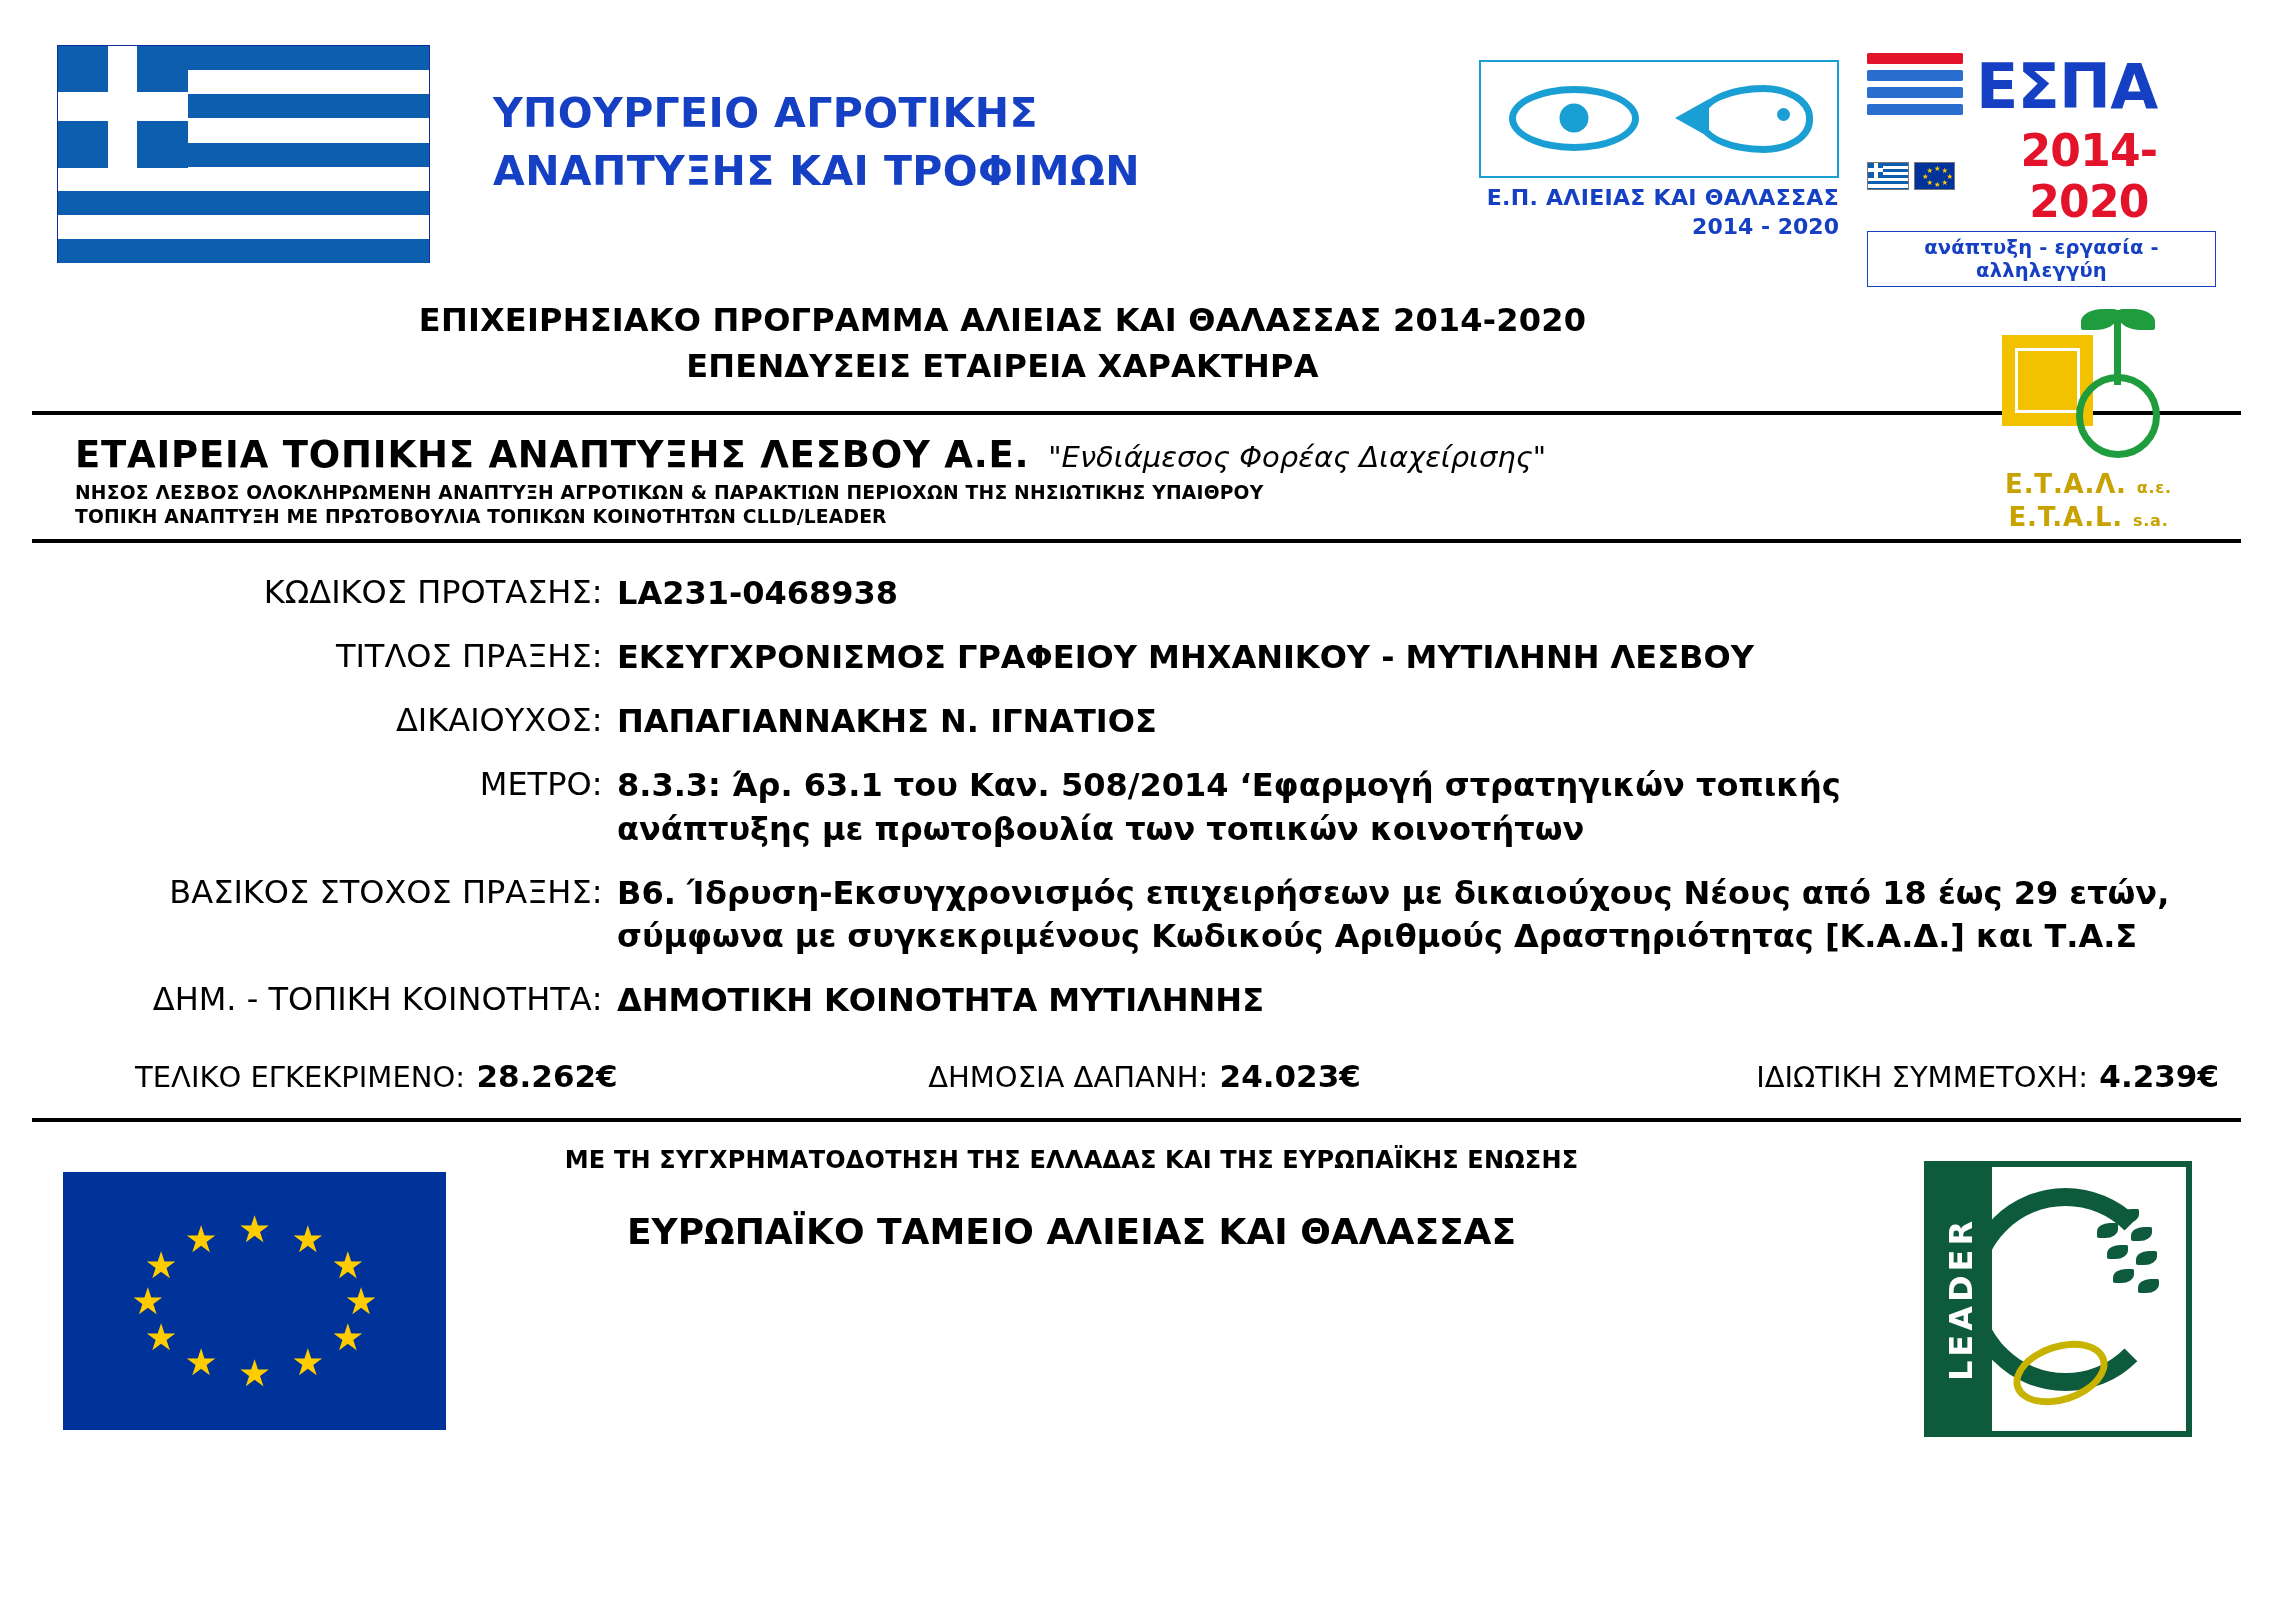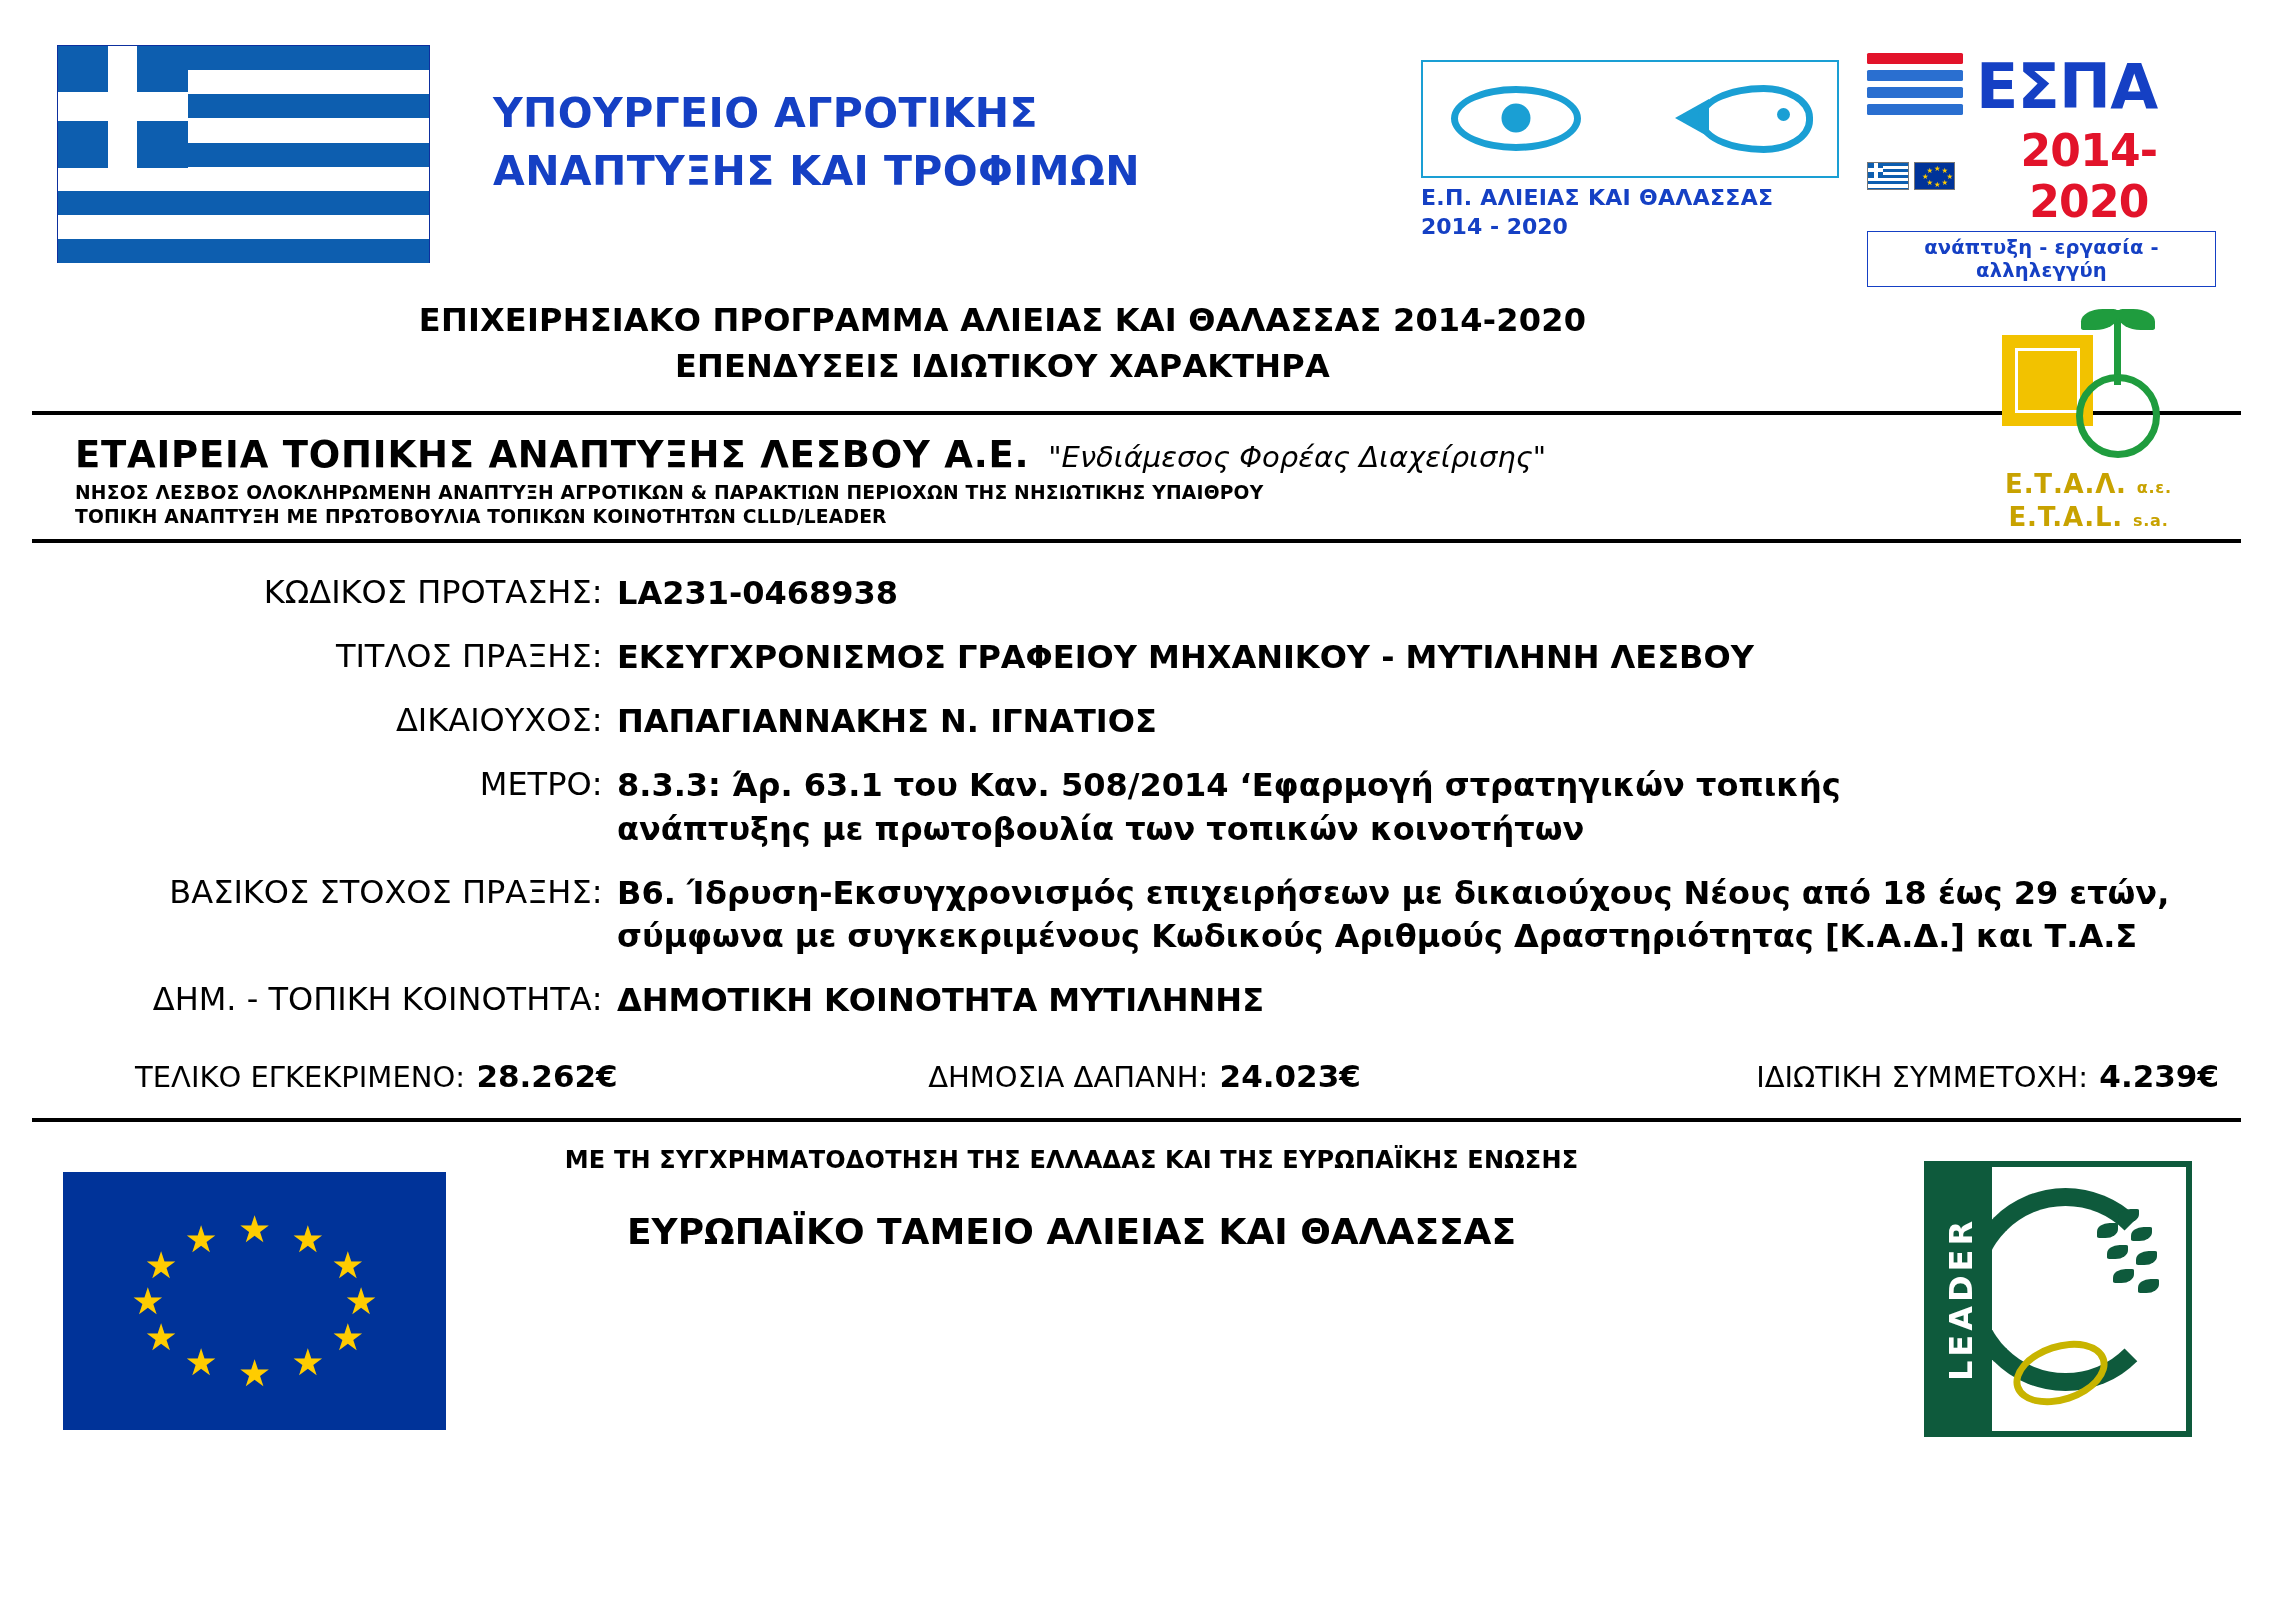--- a/index.html
+++ b/index.html
@@ -79,23 +79,23 @@
     color: #1540c4;
     font-weight: bold;
     font-size: 41px;
     letter-spacing: 0.4px;
     line-height: 1.42;
     font-family: "DejaVu Sans", sans-serif;
   }
 
   .ep-logo {
     flex: 0 0 auto;
-    width: 418px;
+    width: 360px;
     margin-top: 14.6px;
-    text-align: left;
+    text-align: right;
   }
   .ep-logo .box {
     border: 2.4px solid #1a9fd4;
     background: #ffffff;
     height: 114px;
     position: relative;
     overflow: hidden;
   }
   .eye {
     position: absolute;
@@ -595,21 +595,21 @@
           <span class="star" style="left:12px;top:4.9px;">★</span>
         </div>
         <div class="espa-years">2014-2020</div>
       </div>
       <div class="espa-strip">ανάπτυξη - εργασία - αλληλεγγύη</div>
     </div>
   </div>
 
   <div class="progtitle">
     <div>ΕΠΙΧΕΙΡΗΣΙΑΚΟ ΠΡΟΓΡΑΜΜΑ ΑΛΙΕΙΑΣ ΚΑΙ ΘΑΛΑΣΣΑΣ 2014-2020</div>
-    <div>ΕΠΕΝΔΥΣΕΙΣ ΙΔΙΩΤΙΚΟΥ ΧΑΡΑΚΤΗΡΑ</div>
+    <div>ΕΠΕΝΔΥΣΕΙΣ ΕΤΑΙΡΕΙΑ ΧΑΡΑΚΤΗΡΑ</div>
   </div>
 
   <div class="etal-logo">
     <div class="etal-mark">
       <div class="etal-square">
           <div class="inner"></div>
         </div>
       <div class="etal-stem"></div>
       <div class="etal-leaf-l"></div>
       <div class="etal-leaf-r"></div>

